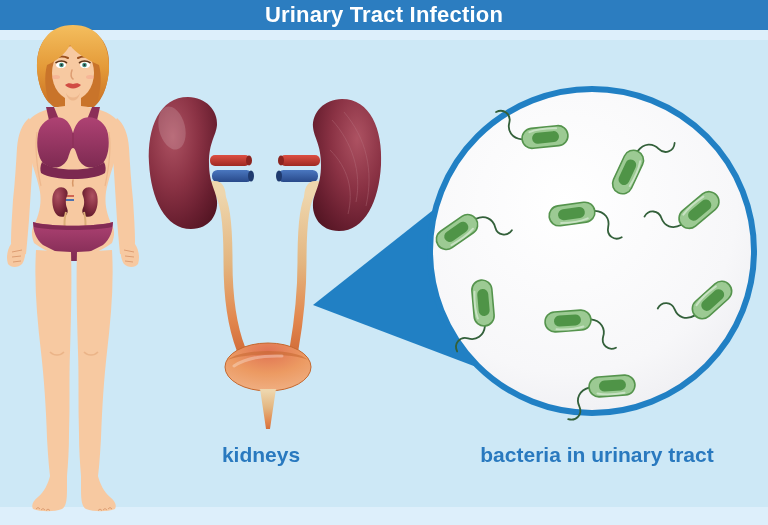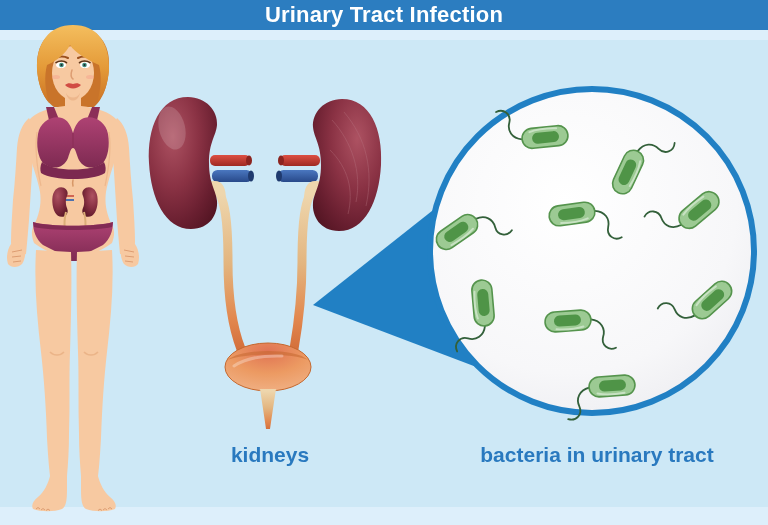--- a/index.html
+++ b/index.html
@@ -22,21 +22,21 @@
   }
   .footer-strip{
     position:absolute;left:0;bottom:0;width:768px;height:18px;
     background:var(--footer-strip,#ddeffb);z-index:0;
   }
   svg.scene{position:absolute;left:0;top:0;z-index:2;}
   .caption{
     position:absolute;z-index:3;color:var(--label-text,#2979bf);
     font-size:21px;font-weight:bold;text-align:center;
   }
-  .caption.kidneys{left:195px;top:443px;width:150px;}
+  .caption.kidneys{left:186px;top:443px;width:150px;}
   .caption.bacteria{left:442px;top:443px;width:310px;}
 </style>
 </head>
 <body>
 
 <div class="stage">
 
   <div class="banner">
     <h1>Urinary Tract Infection</h1>
   </div>

